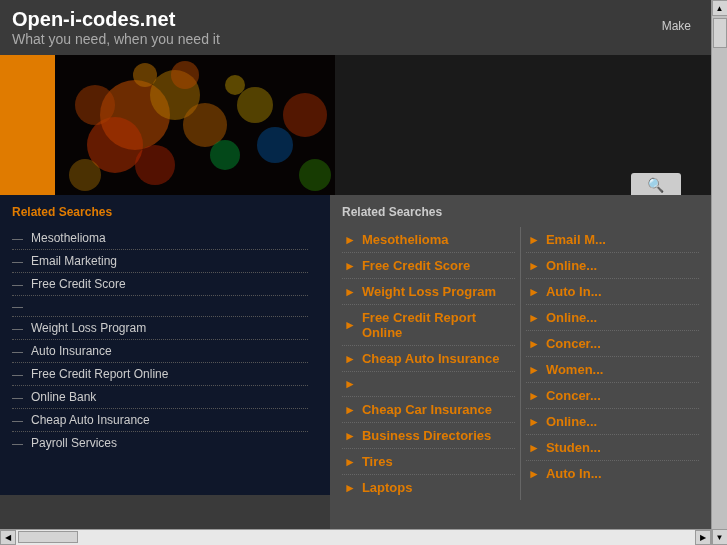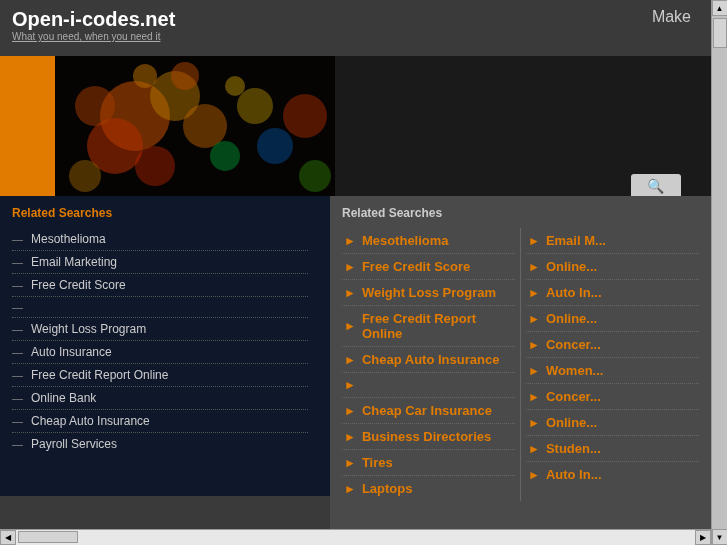--- a/index.html
+++ b/index.html
@@ -50,39 +50,38 @@
     .main-container {
       width: 711px;
       height: 545px;
       overflow: hidden;
       position: relative;
     }
 
     
     .header {
       background: #3a3a3a;
-      padding: 8px 12px 14px 12px;
+      padding: 8px 12px 8px 12px;
       position: relative;
     }
     .site-title {
       color: #ffffff;
       font-size: 20px;
       font-weight: bold;
     }
     .site-subtitle {
       color: #aaaaaa;
-      font-size: 10px;
-      text-decoration: underline;
+      font-size: 14px;
     }
     .header-make {
       position: absolute;
       right: 20px;
-      top: 8px;
+      top: 19px;
       color: #cccccc;
-      font-size: 16px;
+      font-size: 12px;
     }
 
     
     .hero-area {
       position: relative;
       height: 140px;
       background: #1a1a1a;
       overflow: hidden;
     }
     .orange-sidebar-top {

